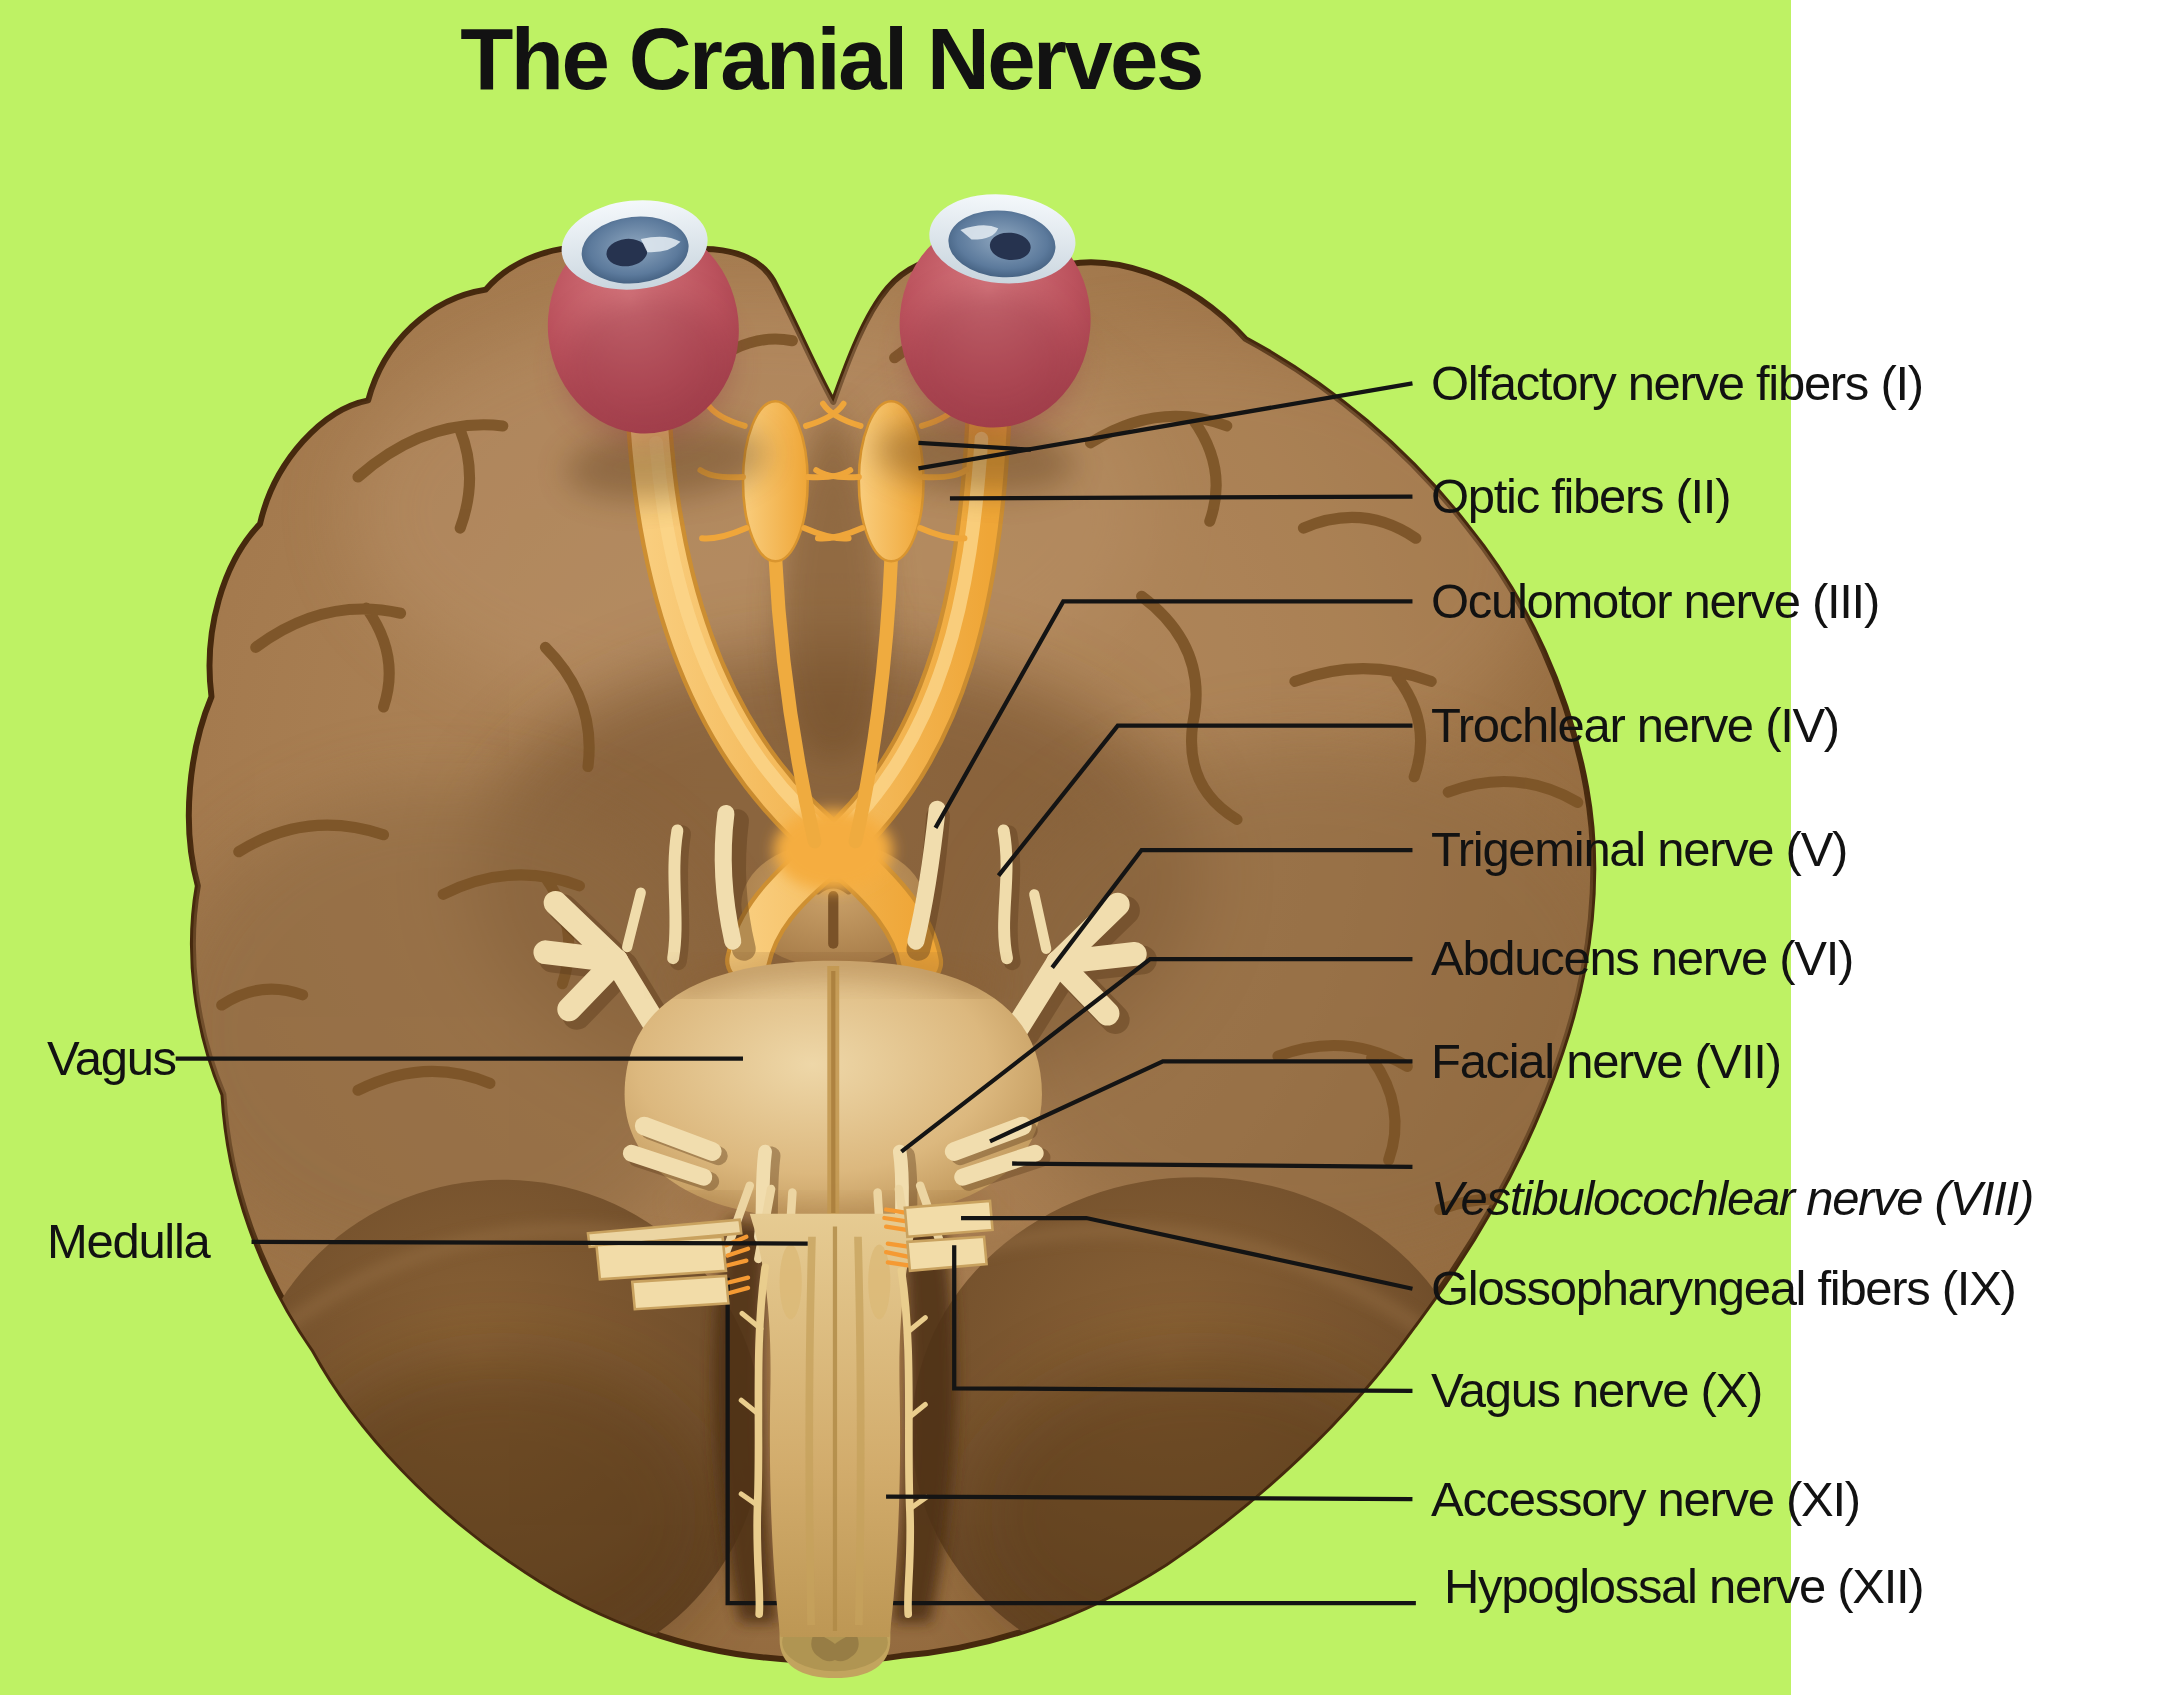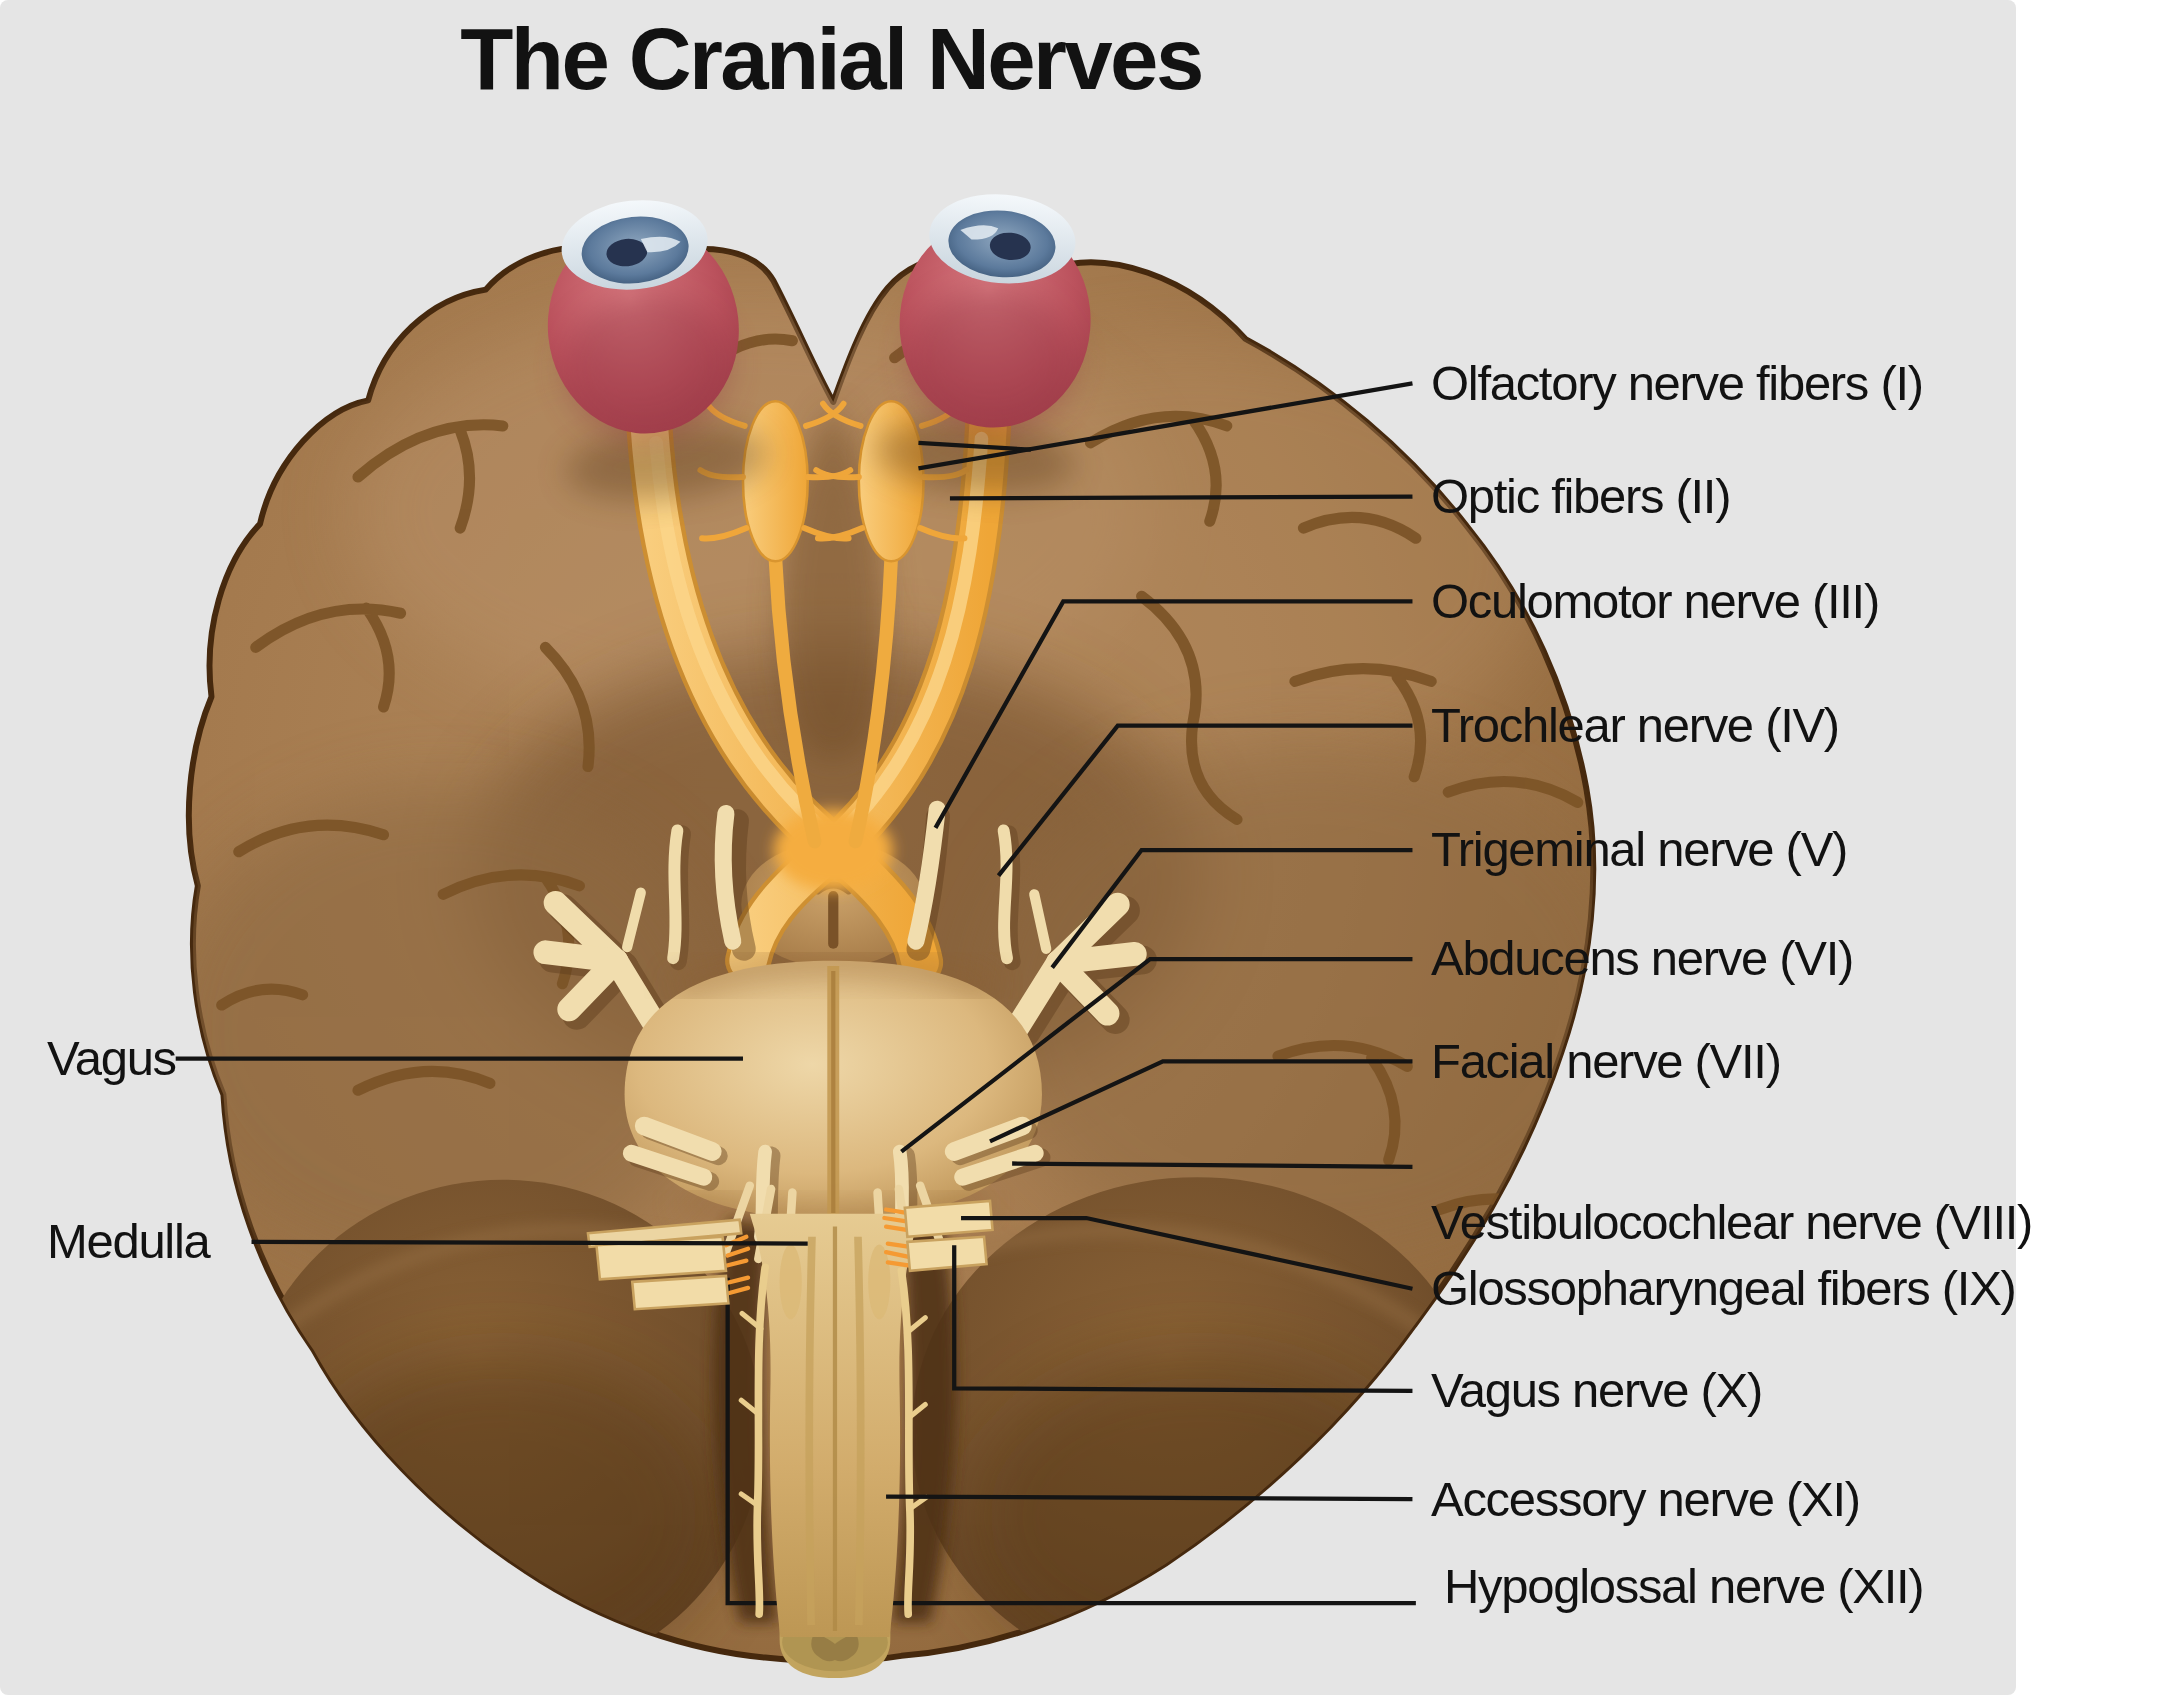--- a/index.html
+++ b/index.html
@@ -1,30 +1,30 @@
 <!DOCTYPE html>
 <html style="font-size:13.6px"><head>
 <meta charset="utf-8">
 <style>
   html,body{margin:0;padding:0;background:#ffffff;}
   body{width:2181px;height:1695px;position:relative;overflow:hidden;
        font-family:"Liberation Sans", sans-serif;}
-  .stage{position:absolute;inset:0;width:2016px;height:1695px;background:#e5e5e5;border-radius:8px;}
+  .stage{position:absolute;inset:0;width:1791px;height:1695px;background:#bef264;}
   svg.art{position:absolute;left:0;top:0;width:2181px;height:1695px;display:block;}
   .title{position:absolute;left:831px;top:8.5px;transform:translateX(-50%);
          font-size:87px;font-weight:600;letter-spacing:-2.6px;color:#121212;
          white-space:nowrap;}
   .lbl{position:absolute;font-size:49px;font-weight:500;letter-spacing:-1.3px;
        color:#121212;white-space:nowrap;line-height:61px;}
   .lbl.right{left:1431px;}
   .lbl.leftside{left:47px;}
   
   .y-i   {top:353px;}  .y-ii  {top:466px;}  .y-iii {top:571px;}
   .y-iv  {top:695px;}  .y-v   {top:819px;}  .y-vi  {top:928px;}
-  .y-vii {top:1031px;} .y-viii{top:1192px;} .y-ix  {top:1258px;}
+  .y-vii {top:1031px;} .y-viii{top:1168px;font-style:italic;} .y-ix  {top:1258px;}
   .y-x   {top:1360px;} .y-xi  {top:1469px;} .y-xii {top:1556px;margin-left:13px;}
   .y-pons{top:1028px;} .y-med {top:1211px;}
 </style>
 </head>
 <body>
 
 <div class="stage">
 
 <svg class="art" viewBox="0 0 2560 1990" aria-hidden="true">
   <defs>

